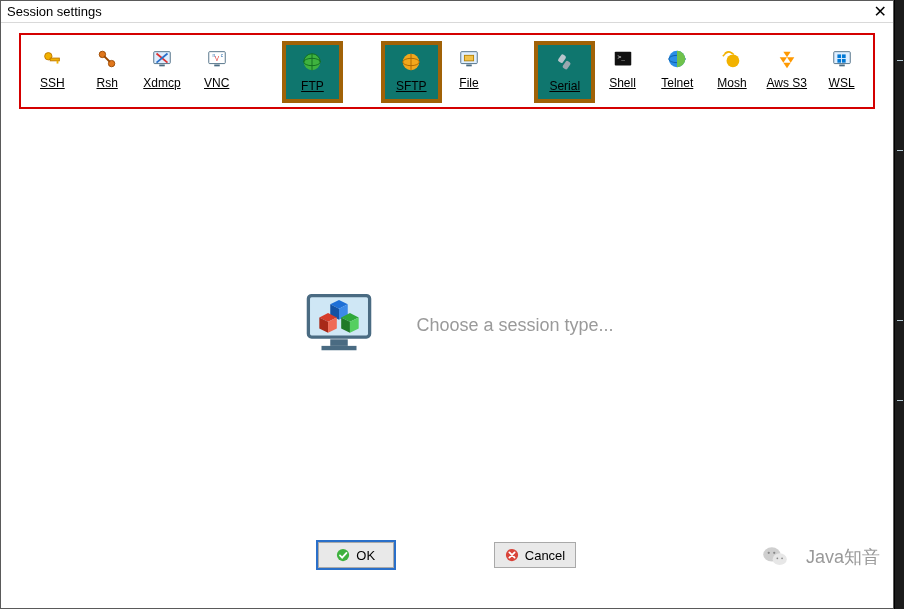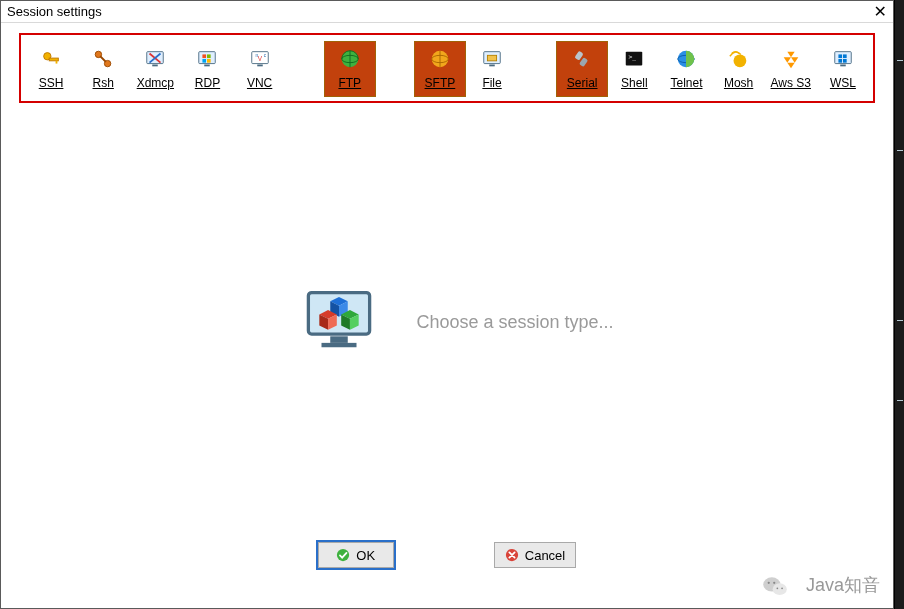--- a/index.html
+++ b/index.html
@@ -51,22 +51,22 @@
     flex-wrap: nowrap;
   }
   .tool {
     flex: 1 1 0;
     text-align: center;
     padding: 4px 0 6px 0;
     cursor: default;
     border: 1px solid transparent;
   }
   .tool.selected {
-    background: #c2410c;
-    border: 1px solid #a16207;
+    background: #0f766e;
+    border: 4px solid #a16207;
     margin-left: 38px;
   }
   .tool .icon {
     width: 28px; height: 26px;
     margin: 0 auto 4px auto;
     display: flex; align-items: center; justify-content: center;
   }
   .tool .icon svg { width: 22px; height: 22px; }
   .tool .lbl { font-size: 12px; color: #000; text-decoration: underline; }
   .center-area {
@@ -98,25 +98,25 @@
     background: #e9e9e9;
     border: 1px solid #a9a9a9;
     font-size: 13px;
     justify-content: center;
   }
   .btn.primary { outline: 2px solid #2a6fc9; outline-offset: 0; }
   .btn .bicon svg { width: 14px; height: 14px; display:block; }
   .watermark {
     position: absolute;
     right: 24px;
-    bottom: 12px;
+    bottom: 40px;
     font-size: 18px;
     color: #999;
     display: flex;
-    align-items: flex-end;
+    align-items: flex-start;
     gap: 18px;
   }
   .watermark svg { width: 26px; height: 22px; opacity: .7; }
   .side-strip {
     position: absolute;
     left: 894px; top: 0;
     width: 10px; height: 609px;
     background: #1c1c1c;
     border-left: 1px solid #000;
   }
@@ -161,33 +161,20 @@
         <div class="tool">
           <div class="icon">
             <svg viewBox="0 0 24 24">
               <rect x="3" y="4" width="18" height="13" rx="1" fill="#dfefff" stroke="#4a6b82"></rect>
               <rect x="9" y="18" width="6" height="2" fill="#4a6b82"></rect>
               <line x1="6" y1="6" x2="18" y2="16" stroke="#d33" stroke-width="2"></line>
               <line x1="18" y1="6" x2="6" y2="16" stroke="#2a6fc9" stroke-width="2"></line>
             </svg>
           </div>
           <div class="lbl">Xdmcp</div>
-        </div>
-        <div class="tool">
-          <div class="icon">
-            <svg viewBox="0 0 24 24">
-              <rect x="3" y="4" width="18" height="13" rx="1" fill="#dfefff" stroke="#4a6b82"></rect>
-              <rect x="9" y="18" width="6" height="2" fill="#4a6b82"></rect>
-              <rect x="7" y="7" width="4" height="4" fill="#f25022"></rect>
-              <rect x="12" y="7" width="4" height="4" fill="#7fba00"></rect>
-              <rect x="7" y="12" width="4" height="4" fill="#00a4ef"></rect>
-              <rect x="12" y="12" width="4" height="4" fill="#ffb900"></rect>
-            </svg>
-          </div>
-          <div class="lbl">RDP</div>
         </div>
         <div class="tool">
           <div class="icon">
             <svg viewBox="0 0 24 24">
               <rect x="3" y="4" width="18" height="13" rx="1" fill="#fff" stroke="#4a6b82"></rect>
               <rect x="9" y="18" width="6" height="2" fill="#4a6b82"></rect>
               <text x="12" y="14" font-size="7" text-anchor="middle" fill="#d33" font-family="Arial">V</text>
               <text x="7" y="10" font-size="5" fill="#26a">n</text>
               <text x="16" y="10" font-size="5" fill="#26a">c</text>
             </svg>

